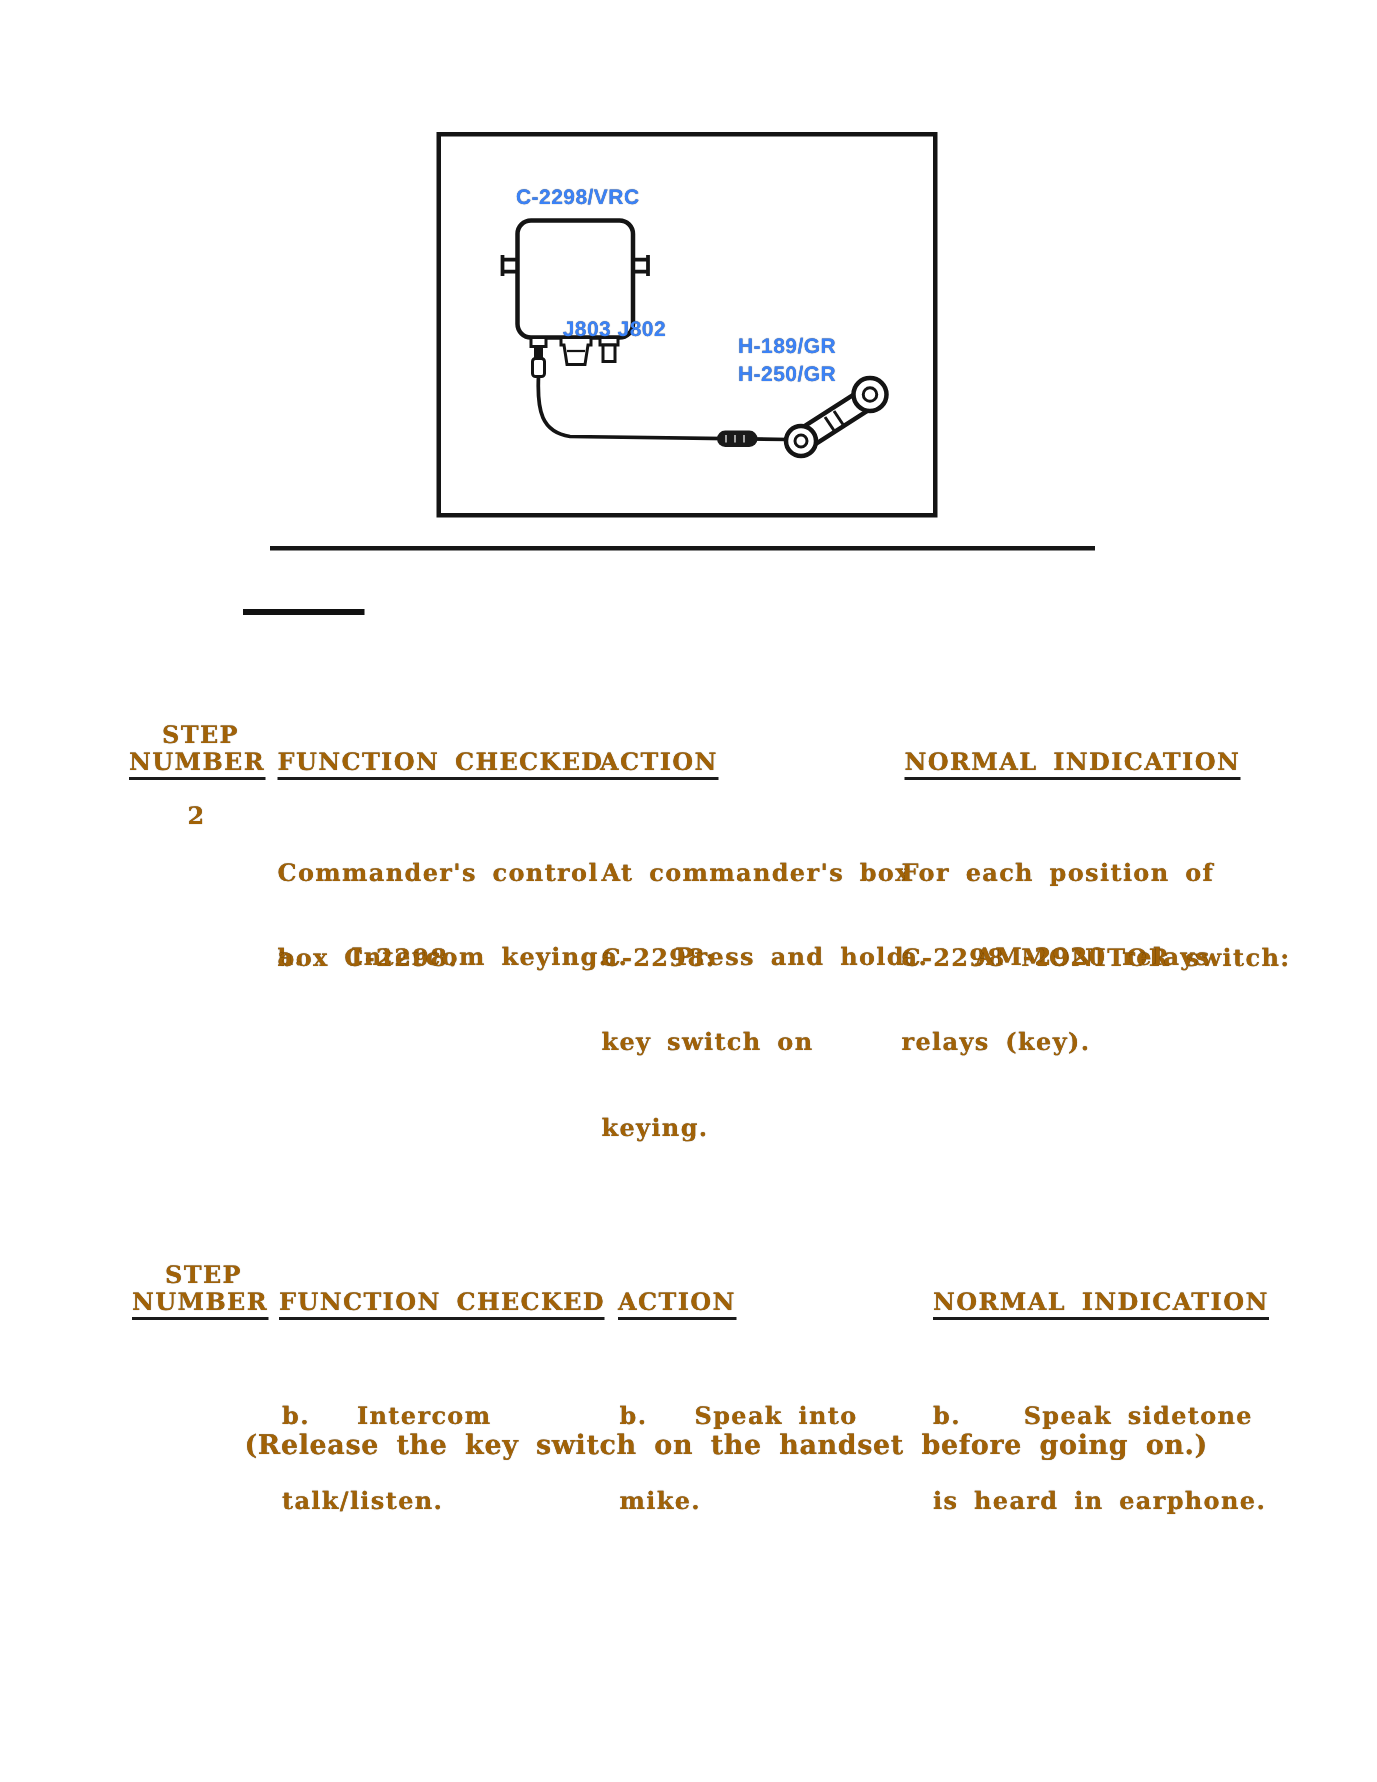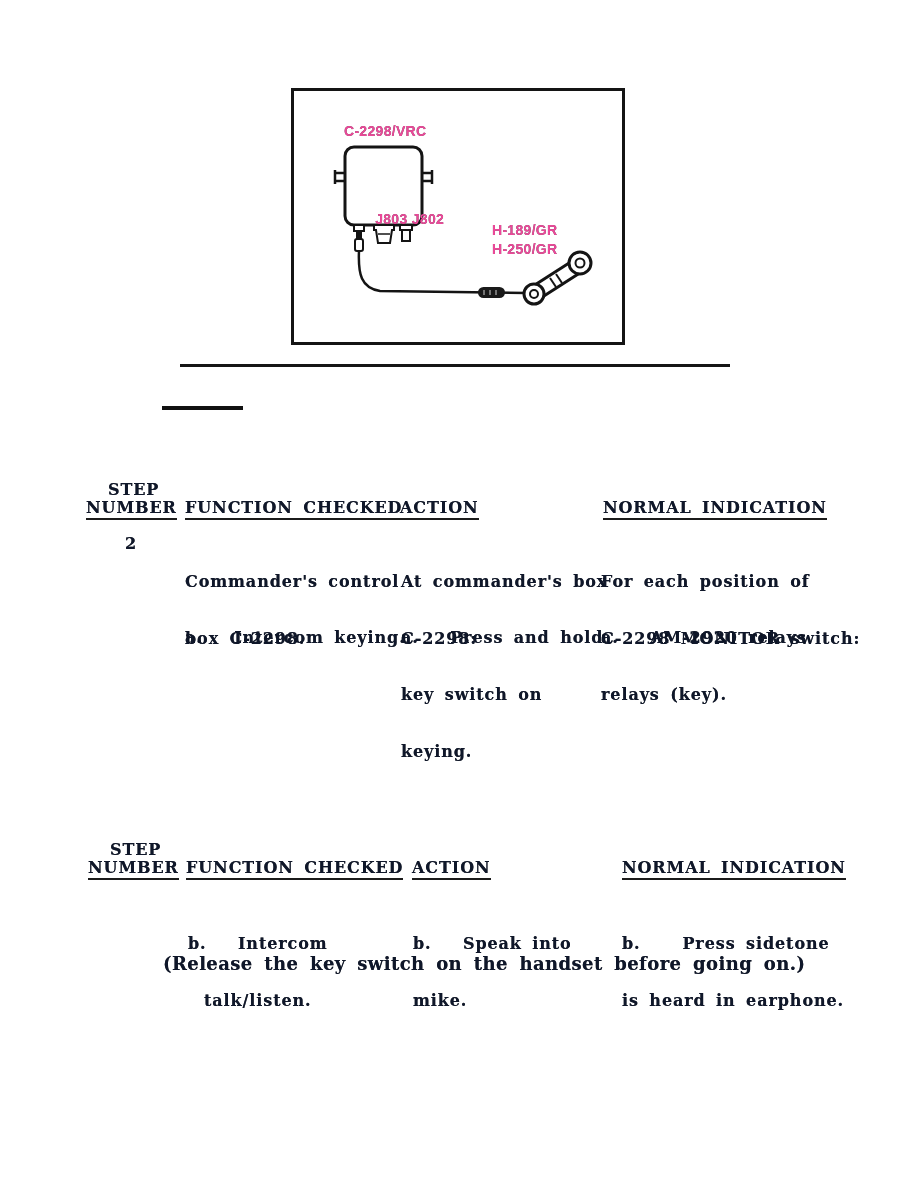--- a/index.html
+++ b/index.html
@@ -3,33 +3,33 @@
 <meta charset="utf-8">
 <style>
   html,body { margin:0; padding:0; background:#e8e8e8; }
   .page {
     position:relative; width:918px; height:1188px; background:#ffffff;
     margin:0 auto; overflow:hidden;
     font-family:"DejaVu Serif", serif;
   }
   
   .t {
-    position:absolute; color:#0f172a; font-weight:bold;
+    position:absolute; color:#a16207; font-weight:bold;
     font-size:16px; line-height:19px; letter-spacing:0.9px; word-spacing:4px;
     white-space:pre; text-shadow:0 0 0.5px rgba(0,0,0,0.65);
   }
   .hd { border-bottom:2.5px solid #1b1b1b; padding-bottom:1px;text-align:right; }
   .cell div { white-space:pre; }
   
   .figure-frame {
     position:absolute; left:291px; top:88px; width:334px; height:257px;
     border:3.5px solid #141414; box-sizing:border-box; background:#fff;
   }
   .fig-label {
-    position:absolute; color:#ec4899; font-family:"Liberation Sans", sans-serif;
+    position:absolute; color:#3b82f6; font-family:"Liberation Sans", sans-serif;
     font-weight:bold; font-size:14px; line-height:19px; letter-spacing:0.3px;
     white-space:pre; text-shadow:0 0 0.6px rgba(0,0,0,0.7);
   }
   .rule-long  { position:absolute; left:180px; top:364px; width:550px; height:2.5px; background:#161616; }
   .rule-short { position:absolute; left:162px; top:406px; width:81px;  height:3.5px; background:#111; }
   .fig-svg { position:absolute; left:0; top:0; }
 </style>
 </head>
 <body>
 
@@ -115,28 +115,28 @@
     <div>a.   AM-2920 relays</div>
     <div>relays (key).</div>
   </div>
 
   <div class="t" style="left:110px; top:840px;">STEP</div>
   <div class="t hd" style="left:88px; top:858px;">NUMBER</div>
   <div class="t hd" style="left:186px; top:858px;">FUNCTION CHECKED</div>
   <div class="t hd" style="left:412px; top:858px;">ACTION</div>
   <div class="t hd" style="left:622px; top:858px;">NORMAL INDICATION</div>
 
-  <div class="t cell" style="left:188px; top:896px;text-align:center;">
+  <div class="t cell" style="left:188px; top:896px;">
     <div>b.   Intercom</div>
     <div>talk/listen.</div>
   </div>
   <div class="t cell" style="left:413px; top:896px;">
     <div>b.   Speak into</div>
     <div>mike.</div>
   </div>
   <div class="t cell" style="left:622px; top:896px;">
-    <div>b.    Press sidetone</div>
+    <div>b.    Speak sidetone</div>
     <div>is heard in earphone.</div>
   </div>
 
   <div class="t" style="left:163px; top:954px; font-size:18px; letter-spacing:0.4px; word-spacing:5px;">(Release the key switch on the handset before going on.)</div>
 
 </div>
 
 </body></html>

